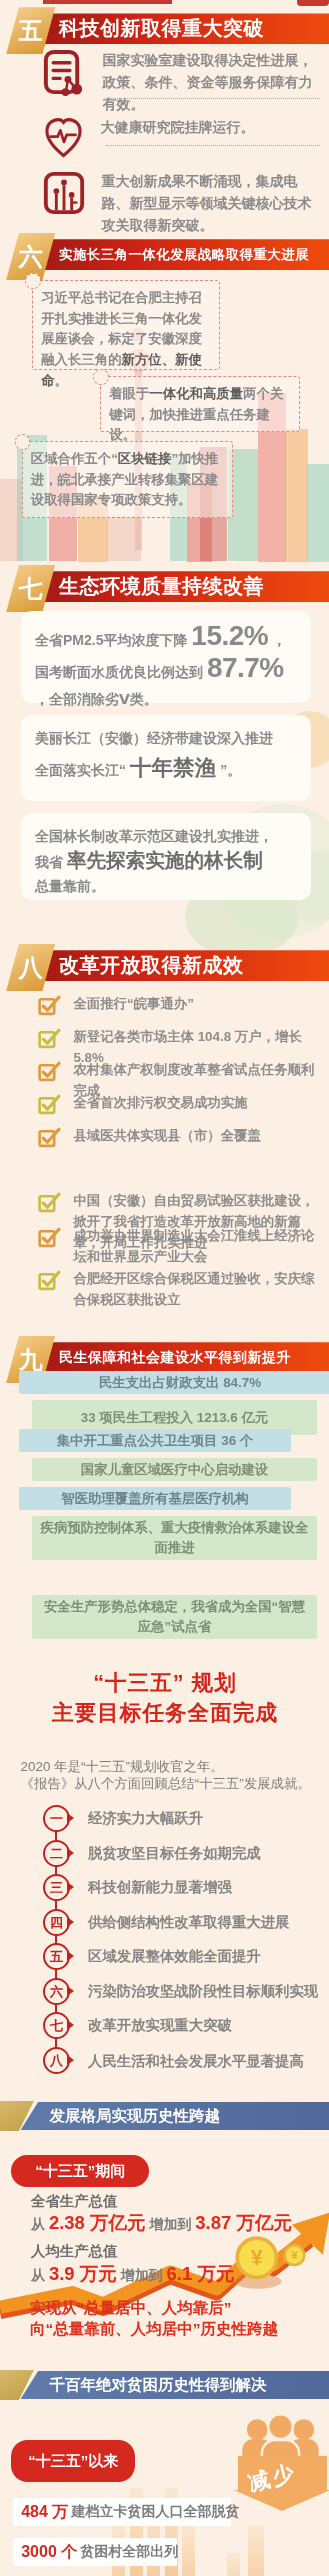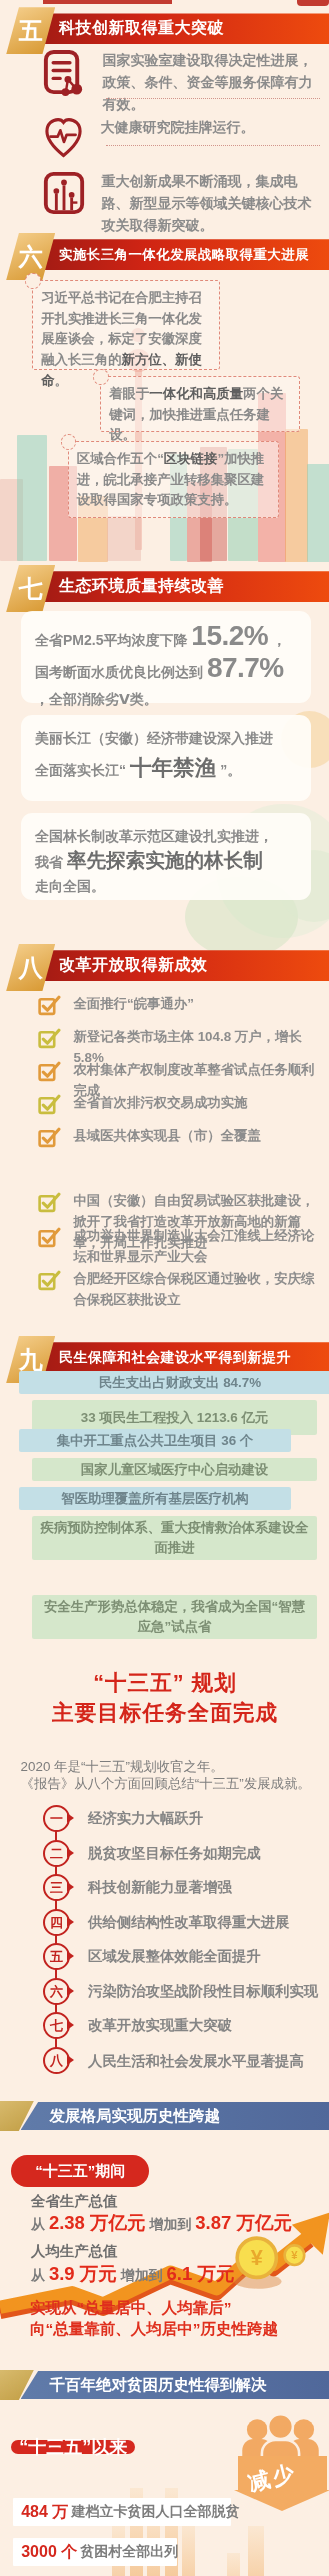--- a/index.html
+++ b/index.html
@@ -6,21 +6,21 @@
   body{font-family:"Liberation Sans","DejaVu Sans",sans-serif;background:#fcefe3;}
   .page{position:relative;width:330px;height:2671px;margin:0 auto;background:#fcefe3;overflow:hidden;}
   .abs{position:absolute;}
 
   
   .sec-head{position:absolute;left:0;width:330px;height:47px;}
   .sec-head .band{position:absolute;left:29px;right:0;top:6.2px;height:31px;
     background:linear-gradient(90deg,#9e1a14,#cf2414 38%,#ee4b0e);
     clip-path:polygon(19.6px 0,100% 0,100% 100%,0 100%);
     display:flex;align-items:center;padding-left:30px;box-sizing:border-box;}
-  .sec-head .band span{color:#fff;font-weight:bold;font-size:16px;letter-spacing:0.5px;white-space:nowrap;}
+  .sec-head .band span{color:#fff;font-weight:bold;font-size:20px;letter-spacing:0.5px;white-space:nowrap;}
   .sec-head.small .band span{font-size:13.4px;}
   .sec-head .numblk{position:absolute;left:6.2px;top:0;width:49px;height:47px;
     background:linear-gradient(155deg,#f6d190,#d6952c);
     clip-path:polygon(26% 0,100% 0,74% 100%,0 100%);
     display:flex;align-items:center;justify-content:center;}
   .sec-head .numblk span{color:#fff;font-size:24px;font-weight:bold;}
 
   
   .blue-head{position:absolute;left:0;width:330px;height:30px;}
   .blue-head .bband{position:absolute;left:20.6px;right:0;top:1px;height:28px;
@@ -177,21 +177,21 @@
   <div class="dashbox" style="left:32px;top:280px;width:188px;height:90px;">
     <div class="notch"></div>
     <div class="txt"><span>习近平总书记在合肥主持召开扎实推进长三角一体化发展座谈会，标定了安徽深度融入长三角的</span><span class="hl">新方位、新使命</span><span>。</span></div>
   </div>
 
   <div class="dashbox" style="left:100px;top:376px;width:200px;height:56px;">
     <div class="notch"></div>
     <div class="txt"><span>着眼于</span><span class="hl">一体化和高质量</span><span>两个关键词，加快推进重点任务建设。</span></div>
   </div>
 
-  <div class="dashbox" style="left:21.6px;top:441px;width:211px;height:77px;margin-left:46px;">
+  <div class="dashbox" style="left:21.6px;top:441px;width:211px;height:77px;">
     <div class="notch"></div>
     <div class="txt"><span>区域合作五个“</span><span class="hl">区块链接</span><span>”加快推进，皖北承接产业转移集聚区建设取得国家专项政策支持。</span></div>
   </div>
 
   <div class="sec-head" style="top:565px;">
     <div class="band">
         <span>生态环境质量持续改善</span>
       </div>
     <div class="numblk">
         <span>七</span>
@@ -223,21 +223,21 @@
       <span class="bigword">十年禁渔</span>
       <span>”。</span>
     </div>
   </div>
 
   <div class="card" style="top:813px;height:87px;">
     <div class="txt">
       <span>全国林长制改革示范区建设扎实推进，</span><br>
       <span>我省</span>
       <span class="bigword" style="font-size:19.6px;">率先探索实施的林长制</span><br>
-      <span>走向全国。</span>
+      <span>总量靠前。</span>
     </div>
   </div>
 
   <div class="sec-head" style="top:944px;">
     <div class="band">
         <span>改革开放取得新成效</span>
       </div>
     <div class="numblk">
         <span>八</span>
       </div>
@@ -422,21 +422,21 @@
     <circle cx="90" cy="28" r="24" fill="#f2a963" stroke="#fcefe3" stroke-width="5"></circle>
     <rect x="54" y="54" width="72" height="58" rx="26" fill="#f2a963" stroke="#fcefe3" stroke-width="5"></rect>
   </svg>
 
   <div class="downarrow">
     <div class="shaft"></div>
     <div class="tip"></div>
     <div class="lbl">减少</div>
   </div>
 
-  <div class="redpill" style="left:11.3px;top:2440px;width:124px;height:14px;font-size:18px;">
+  <div class="redpill" style="left:11.3px;top:2440px;width:124px;height:42px;font-size:15px;">
       <span>“十三五”以来</span>
     </div>
 
   <div>
     <div class="bar" style="left:112px;top:2524px;width:13.4px;height:124px;">
         <div class="shaft" style="height:124px;"></div>
       </div>
     <div class="bar" style="left:130px;top:2488px;width:13.4px;height:160px;">
         <div class="shaft" style="height:160px;"></div>
       </div>

